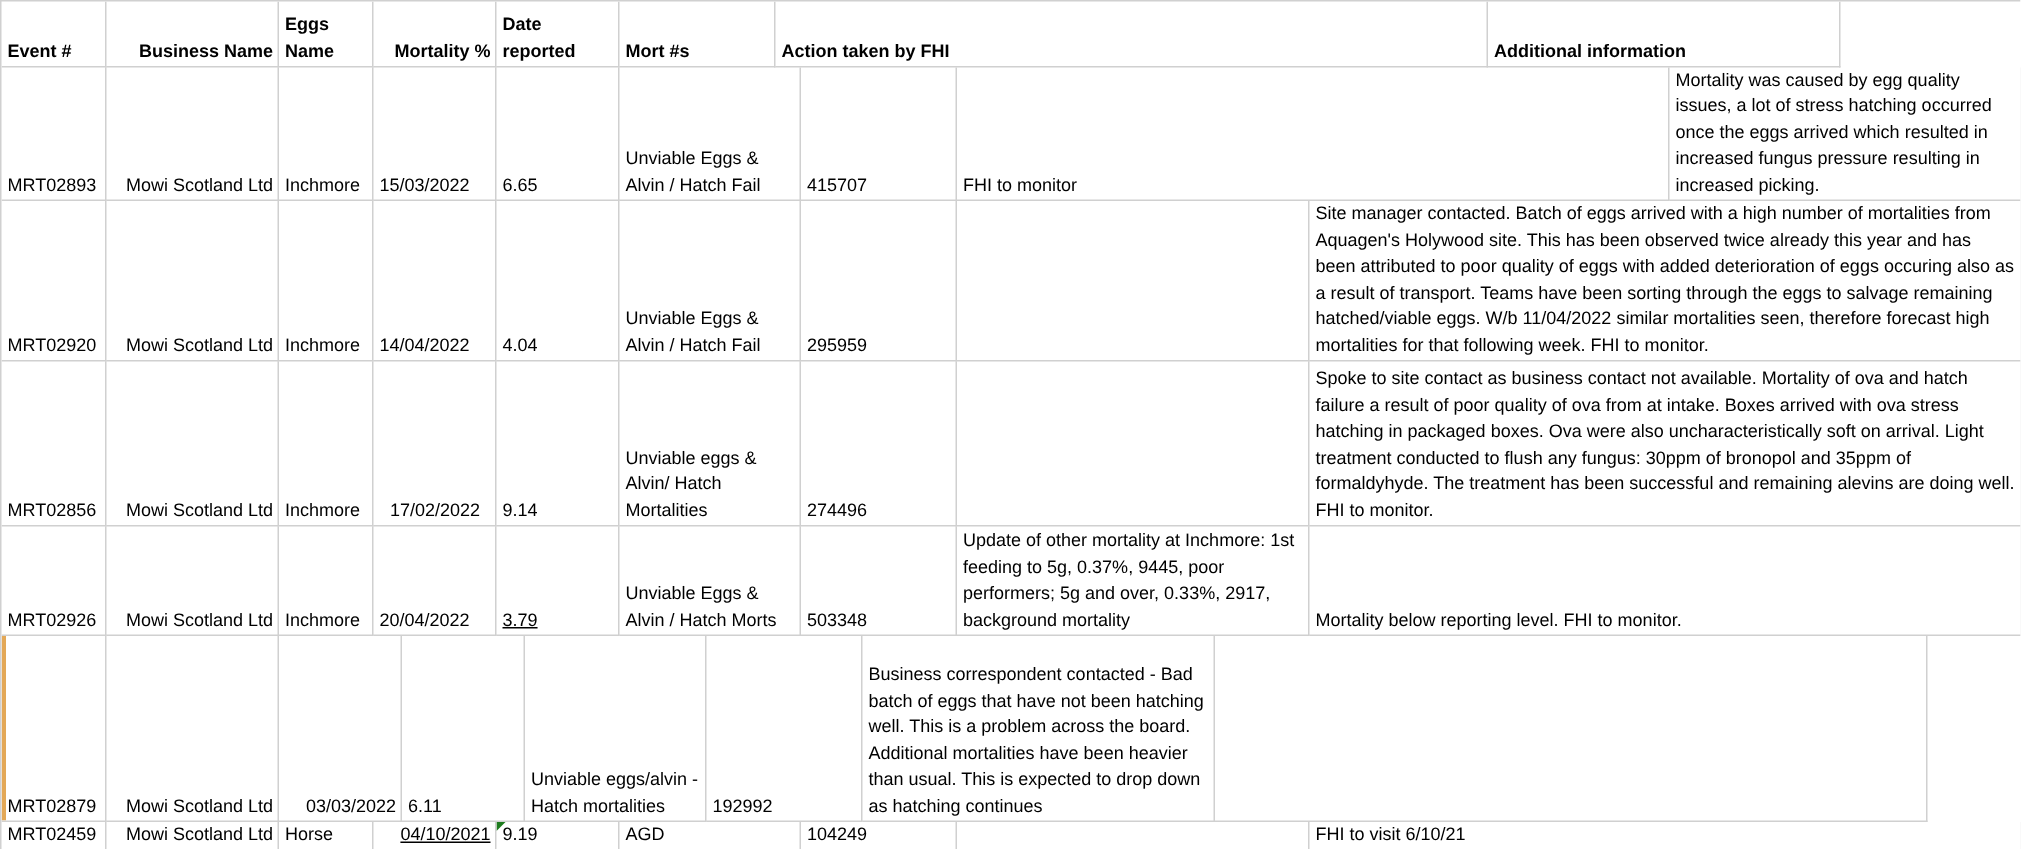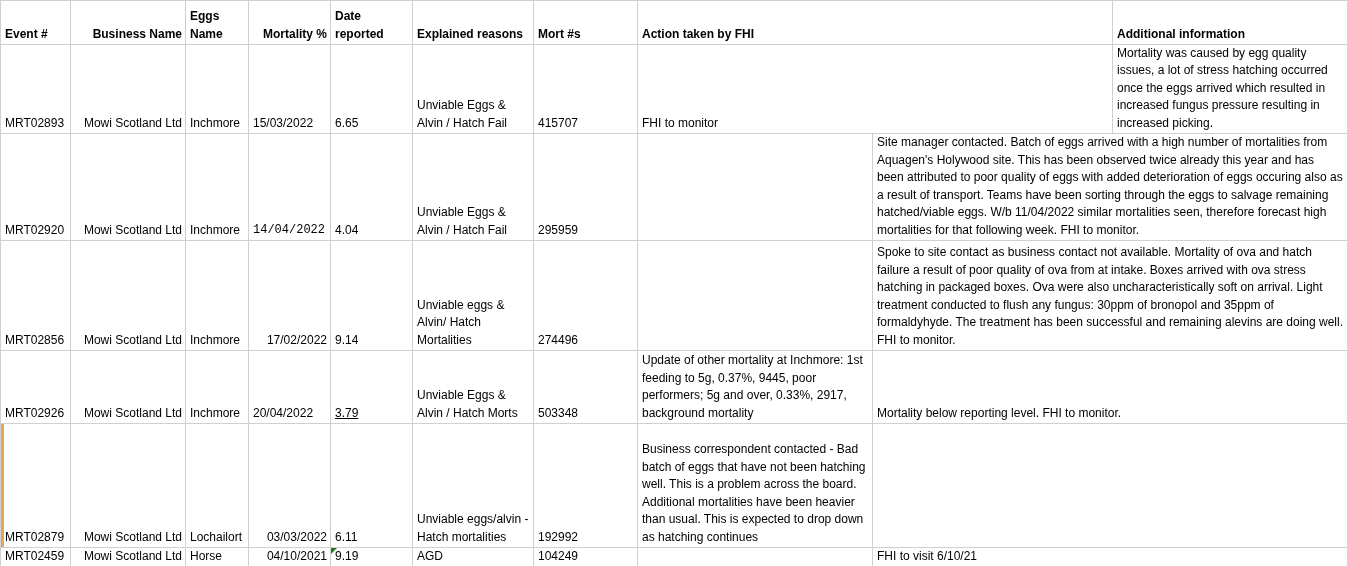--- a/index.html
+++ b/index.html
@@ -49,85 +49,83 @@
 </head>
 <body>
 
 <div id="sheet">
   <div class="row" id="header-row" style="height: 44px;">
       <div class="cell hdr c0 al" style="height: 44px;">Event #</div>
       <div class="cell hdr c1 al" style="height: 44px;">Business Name</div>
       <div class="cell hdr c2 al" style="height: 44px;">Eggs Name</div>
       <div class="cell hdr c4 ar" style="height: 44px;">Mortality %</div>
       <div class="cell hdr c3 al" style="height: 44px;">Date reported</div>
-      <div class="cell hdr c5 al" style="height: 44px;">Explained  reasons</div>
       <div class="cell hdr c6 ac" style="height: 44px;">Mort #s</div>
       <div class="cell hdr c8 al" style="height: 44px;">Action taken by FHI</div>
       <div class="cell hdr c7 al" style="height: 44px;">Additional information</div>
     </div>
 
 <div class="row" style="height: 89px;">
       <div class="cell c0 al" style="height: 89px;">MRT02893</div>
       <div class="cell c1 al" style="height: 89px;">Mowi Scotland Ltd</div>
       <div class="cell c2 al" style="height: 89px;">Inchmore</div>
       <div class="cell c3 al" style="height: 89px;">15/03/2022</div>
       <div class="cell c4 ac" style="height: 89px;">6.65</div>
       <div class="cell c5 al" style="height: 89px;">Unviable Eggs &amp; Alvin / Hatch Fail</div>
       <div class="cell c6 ac" style="height: 89px;">415707</div>
       <div class="cell c8 al" style="height: 89px;">FHI to monitor</div>
       <div class="cell c7 al" style="height: 89px;">Mortality was caused by egg quality issues, a lot of stress hatching occurred once the eggs arrived which resulted in increased fungus pressure resulting in increased picking.</div>
     </div>
     <div class="row" style="height: 107px;">
       <div class="cell c0 al" style="height: 107px;">MRT02920</div>
       <div class="cell c1 al" style="height: 107px;">Mowi Scotland Ltd</div>
       <div class="cell c2 al" style="height: 107px;">Inchmore</div>
-      <div class="cell c3 al" style="height: 107px; font-family: Liberation Mono, monospace;">14/04/2022</div>
+      <div class="cell c3 al" style="height: 107px;">14/04/2022</div>
       <div class="cell c4 ac" style="height: 107px;">4.04</div>
       <div class="cell c5 al" style="height: 107px;">Unviable Eggs &amp; Alvin / Hatch Fail</div>
       <div class="cell c6 ac" style="height: 107px;">295959</div>
       <div class="cell c7 al" style="height: 107px;"></div>
       <div class="cell c8 al" style="height: 107px;">Site manager contacted. Batch of eggs arrived with a high number of mortalities from Aquagen's Holywood site. This has been observed twice already this year and has been attributed to poor quality of eggs with added deterioration of eggs occuring also as a result of transport. Teams have been sorting through the eggs to salvage remaining hatched/viable eggs. W/b 11/04/2022 similar mortalities seen, therefore forecast high mortalities for that following week. FHI to monitor.</div>
     </div>
     <div class="row" style="height: 110px;">
       <div class="cell c0 al" style="height: 110px;">MRT02856</div>
       <div class="cell c1 al" style="height: 110px;">Mowi Scotland Ltd</div>
       <div class="cell c2 al" style="height: 110px;">Inchmore</div>
-      <div class="cell c3 ar" style="height: 110px;">17/02/2022</div>
+      <div class="cell c3 ar" style="height: 110px; text-align: center;">17/02/2022</div>
       <div class="cell c4 ac" style="height: 110px;">9.14</div>
       <div class="cell c5 al" style="height: 110px;">Unviable eggs &amp; Alvin/ Hatch Mortalities</div>
       <div class="cell c6 ac" style="height: 110px;">274496</div>
       <div class="cell c7 al" style="height: 110px;"></div>
       <div class="cell c8 al" style="height: 110px;">Spoke to site contact as business contact not available. Mortality of ova and hatch failure a result of poor quality of ova from at intake. Boxes arrived with ova stress hatching in packaged boxes. Ova were also uncharacteristically soft on arrival. Light treatment conducted to flush any fungus: 30ppm of bronopol and 35ppm of formaldyhyde. The treatment has been successful and remaining alevins are doing well. FHI to monitor.</div>
     </div>
     <div class="row" style="height: 73px;">
       <div class="cell c0 al" style="height: 73px;">MRT02926</div>
       <div class="cell c1 al" style="height: 73px;">Mowi Scotland Ltd</div>
       <div class="cell c2 al" style="height: 73px;">Inchmore</div>
       <div class="cell c3 al" style="height: 73px;">20/04/2022</div>
       <div class="cell c4 ac" style="height: 73px; text-decoration: underline;">3.79</div>
       <div class="cell c5 al" style="height: 73px;">Unviable Eggs &amp; Alvin / Hatch Morts</div>
       <div class="cell c6 ac" style="height: 73px;">503348</div>
       <div class="cell c7 al" style="height: 73px;">Update of other mortality at Inchmore: 1st feeding to 5g, 0.37%, 9445, poor performers; 5g and over, 0.33%, 2917, background mortality</div>
       <div class="cell c8 al" style="height: 73px;">Mortality below reporting level. FHI to monitor.</div>
     </div>
     <div class="row" style="height: 124px;">
       <div class="cell c0 al" style="height: 124px;"><span class="accent-bar" style="background: rgb(227, 168, 87);"></span>MRT02879</div>
       <div class="cell c1 al" style="height: 124px;">Mowi Scotland Ltd</div>
-      <div class="cell c2 al" style="height: 124px;">Lochailort</div>
       <div class="cell c3 ar" style="height: 124px;">03/03/2022</div>
       <div class="cell c4 ac" style="height: 124px;">6.11</div>
       <div class="cell c5 al" style="height: 124px;">Unviable eggs/alvin - Hatch mortalities</div>
       <div class="cell c6 ac" style="height: 124px;">192992</div>
       <div class="cell c7 al" style="height: 124px;">Business correspondent contacted - Bad batch of eggs that have not been hatching well. This is a problem across the board. Additional mortalities have been heavier than usual. This is expected to drop down as hatching continues</div>
       <div class="cell c8 al" style="height: 124px;"></div>
     </div>
     <div class="row" style="height: 19px;">
       <div class="cell c0 al" style="height: 19px;">MRT02459</div>
       <div class="cell c1 al" style="height: 19px;">Mowi Scotland Ltd</div>
       <div class="cell c2 al" style="height: 19px;">Grey Horse</div>
-      <div class="cell c3 ar" style="height: 19px;">04/10/2021</div>
+      <div class="cell c3 ar" style="height: 19px; text-decoration: underline;">04/10/2021</div>
       <div class="cell c4 ac" style="height: 19px;"><span class="error-tri" style="border-top-color: rgb(30, 124, 30);"></span>9.19</div>
       <div class="cell c5 al" style="height: 19px;">AGD</div>
       <div class="cell c6 ac" style="height: 19px;">104249</div>
       <div class="cell c7 al" style="height: 19px;"></div>
       <div class="cell c8 al" style="height: 19px;">FHI to visit 6/10/21</div>
     </div>
   </div>
 
 </body></html>

